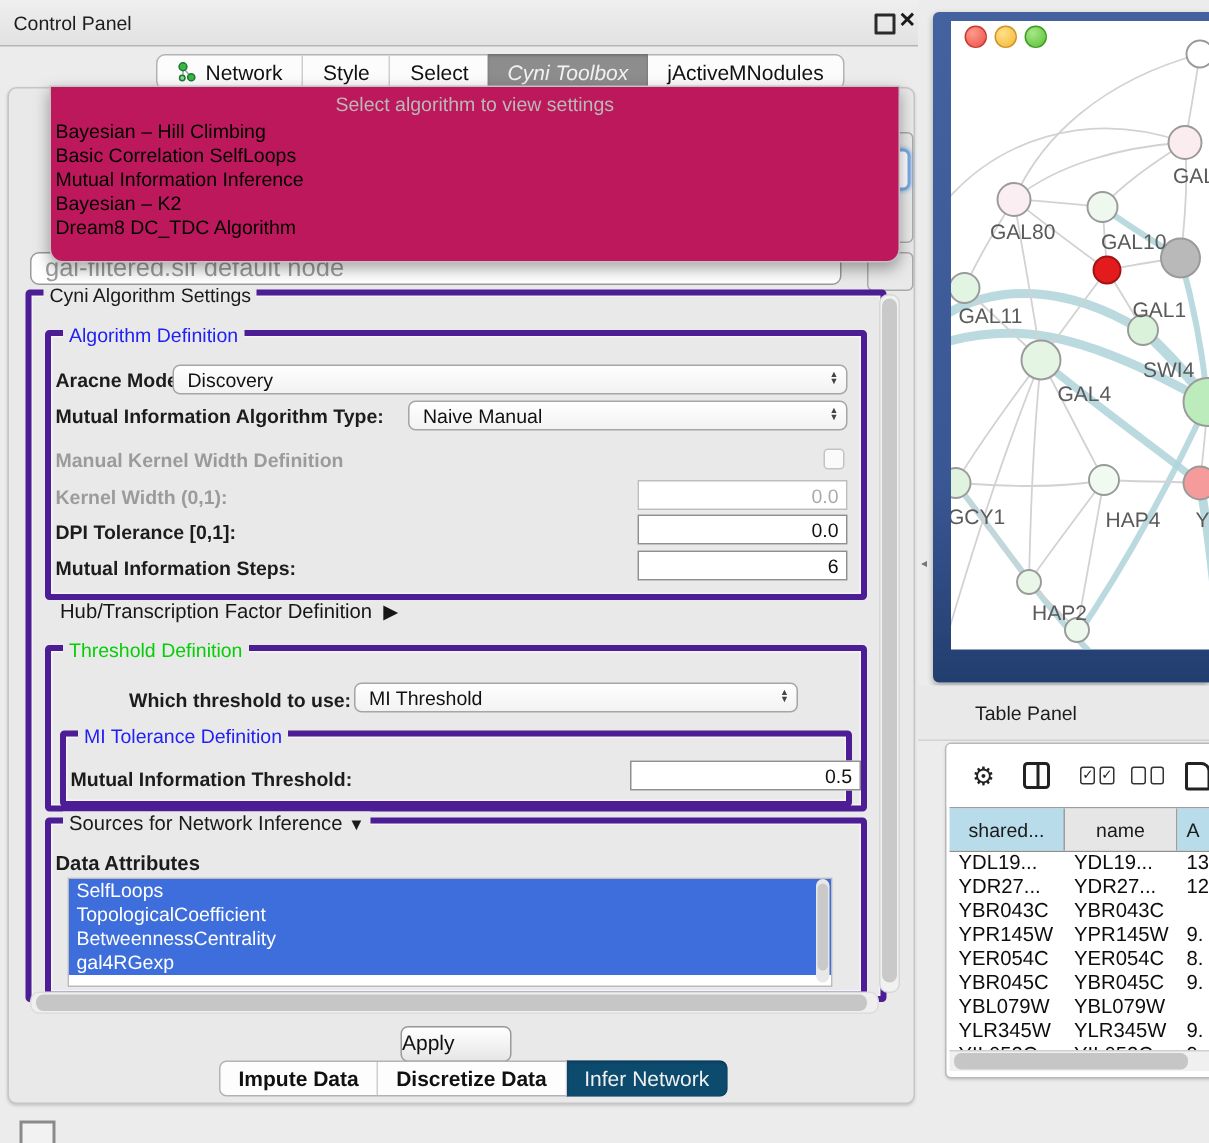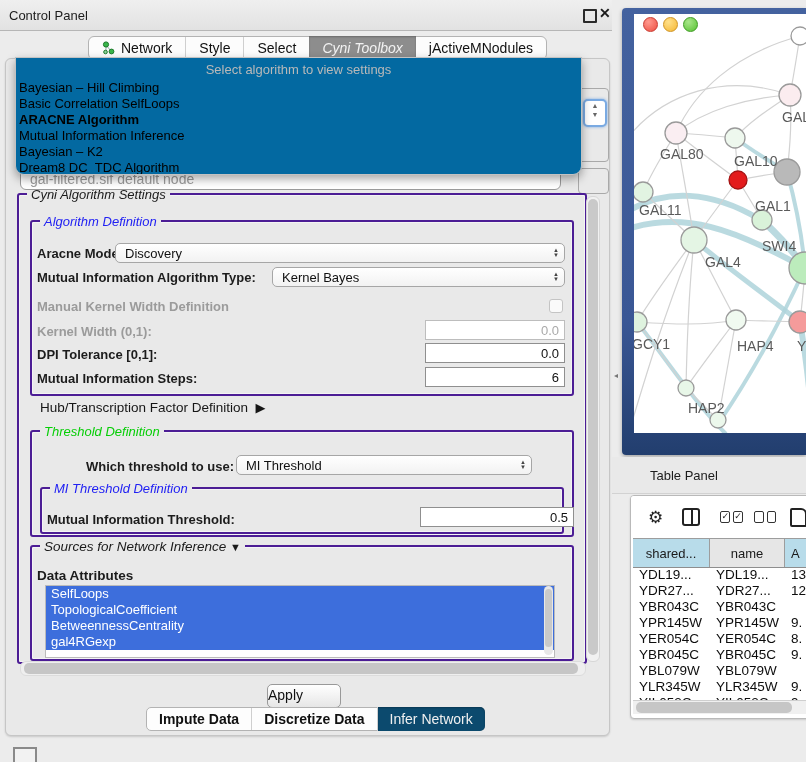--- a/index.html
+++ b/index.html
@@ -11,45 +11,45 @@
   .titlebar{left:0;top:0;width:612px;height:30px;background:linear-gradient(#efefef,#e2e2e2);
             border-bottom:1px solid #b6b6b6;}
   .titlebar .t{position:absolute;left:9px;top:8px;font-size:13px;color:#1c1c1c;}
   .float-btn{position:absolute;left:583px;top:9px;width:10px;height:10px;border:2px solid #2a2a2a;border-radius:1px;}
   .close-btn{position:absolute;left:599px;top:5px;font-size:14px;font-weight:bold;color:#1a1a1a;}
 
   .cp-body{left:5px;top:58px;width:603px;height:676px;background:#e9e9e9;border:1px solid #c6c6c6;
            border-radius:6px;box-shadow:0 1px 2px rgba(0,0,0,.15);}
 
   
-  .tabbar{left:88px;top:36px;height:22px;background:#fcfcfc;border:1px solid #b3b3b3;border-radius:6px;
+  .tabbar{left:104px;top:36px;height:22px;background:#fcfcfc;border:1px solid #b3b3b3;border-radius:6px;
           display:flex;align-items:stretch;z-index:5;}
   .tab{padding:0 13px;display:flex;align-items:center;font-size:14px;color:#111;position:relative;}
   .tab + .tab{border-left:1px solid #cfcfcf;justify-content:center;}
   .tab.sel{background:#8d8d8d;color:#f2f2f2;border-left:none;margin:-1px 0;border-radius:0;
            box-shadow:inset 0 1px 2px rgba(0,0,0,.25);font-style:italic;}
   .tab.after-sel{border-left:none;}
   .net-ico{width:13px;height:14px;margin-right:6px;}
 
   
-  .dd{left:15px;top:57px;width:565px;height:116px;background:#0369a1;border:1px solid #c2c2c2;
+  .dd{left:33px;top:57px;width:565px;height:116px;background:#be185d;border:1px solid #c2c2c2;
       border-radius:0 0 9px 9px;box-shadow:0 4px 10px rgba(0,0,0,.35);z-index:20;overflow:hidden;}
   .dd .ph{text-align:center;color:#b9b9b9;font-size:13px;padding-top:4px;height:18px;}
   .dd .it{font-size:13px;color:#000;height:16px;line-height:16px;padding-left:3px;}
   .dd .it.bold{font-weight:bold;}
 
   
   .frag-border{border:1px solid #a9a9a9;border-radius:4px;background:transparent;}
   .frag-combo{border:2px solid #7aaae2;box-shadow:0 0 3px #7aaae2;border-radius:5px;background:#fff;
               font-size:7px;color:#666;text-align:center;line-height:9px;}
   .combo-sliver{left:20px;top:168px;width:541px;height:22px;border:1px solid #9a9a9a;border-radius:6px;
-                background:#fff;z-index:4;font-size:14px;color:#9c9c9c;line-height:20px;padding-left:9px;box-sizing:border-box;}
-
-  
-  .grp{border:2px solid #4c1d95;border-radius:3px;box-shadow:inset 0 0 0 1px #f4f4f4;font-style:italic;}
+                background:#fff;z-index:4;font-size:17px;color:#9c9c9c;line-height:20px;padding-left:9px;box-sizing:border-box;}
+
+  
+  .grp{border:4px solid #4c1d95;border-radius:3px;box-shadow:inset 0 0 0 1px #f4f4f4;}
   .grp-title{position:absolute;top:-8px;left:8px;background:#e9e9e9;padding:0 4px;font-size:13px;color:#1a1a1a;}
   .grp-title.blue{color:#2121f3;}
   .grp-title.green{color:#06ce06;}
 
   .lbl{font-size:13px;font-weight:bold;color:#1c1c1c;white-space:nowrap;}
   .lbl.dis{color:#9b9b9b;}
 
   .combo{height:20px;background:linear-gradient(#ffffff,#f2f2f2);border:1px solid #a6a6a6;border-radius:5px;
          display:flex;align-items:center;box-sizing:border-box;}
   .combo .cv{flex:1;font-size:13px;color:#111;padding-left:9px;}
@@ -149,21 +149,20 @@
 <div class="abs frag-combo" style="left:583px;top:99px;width:20px;height:24px;">▲<br>▼</div>
 <div class="abs frag-border" style="left:578px;top:168px;width:29px;height:24px;"></div>
 <div class="abs combo-sliver">
   <span>gal-filtered.sif default node</span>
 </div>
 
 <div class="abs dd">
   <div class="ph">Select algorithm to view settings</div>
   <div class="it">Bayesian – Hill Climbing</div>
   <div class="it">Basic Correlation SelfLoops</div>
-  <div class="it bold">ARACNE Algorithm</div>
   <div class="it">Mutual Information Inference</div>
   <div class="it">Bayesian – K2</div>
   <div class="it">Dream8 DC_TDC Algorithm</div>
 </div>
 
 <div class="abs grp" style="left:17px;top:193px;width:566px;height:467px;">
   <span class="grp-title">Cyni Algorithm Settings</span>
 </div>
 
 <div class="abs grp" style="left:30px;top:220px;width:540px;height:172px;">
@@ -172,21 +171,21 @@
 <span class="abs lbl" style="left:37px;top:246px;">Aracne Mode:</span>
 <div class="abs combo" style="left:115px;top:243px;width:450px;">
   <span class="cv">Discovery</span>
   <span class="spin">
       <span>▲</span>
       <span>▼</span>
     </span>
 </div>
 <span class="abs lbl" style="left:37px;top:270px;">Mutual Information Algorithm Type:</span>
 <div class="abs combo" style="left:272px;top:267px;width:293px;">
-  <span class="cv">Kernel Bayes</span>
+  <span class="cv">Naive Manual</span>
   <span class="spin">
       <span>▲</span>
       <span>▼</span>
     </span>
 </div>
 <span class="abs lbl dis" style="left:37px;top:299px;">Manual Kernel Width Definition</span>
 <div class="abs chk" style="left:549px;top:299px;"></div>
 <span class="abs lbl dis" style="left:37px;top:324px;">Kernel Width (0,1):</span>
 <input class="abs field dis" style="left: 425px; top: 320px; width: 140px;" readonly="" value="0.0">
 <span class="abs lbl" style="left:37px;top:347px;">DPI Tolerance [0,1]:</span>
@@ -204,21 +203,21 @@
 </div>
 <span class="abs lbl" style="left:86px;top:459px;">Which threshold to use:</span>
 <div class="abs combo" style="left:236px;top:455px;width:296px;">
   <span class="cv">MI Threshold</span>
   <span class="spin">
       <span>▲</span>
       <span>▼</span>
     </span>
 </div>
 <div class="abs grp" style="left:40px;top:487px;width:520px;height:43px;">
-  <span class="grp-title blue">MI Threshold Definition</span>
+  <span class="grp-title blue">MI Tolerance Definition</span>
 </div>
 <span class="abs lbl" style="left:47px;top:512px;">Mutual Information Threshold:</span>
 <input class="abs field" style="left: 420px; top: 507px; width: 154px;" readonly="" value="0.5">
 
 <div class="abs grp" style="left:30px;top:545px;width:540px;height:112px;">
   <span class="grp-title" style="font-size:13.5px;">
     <span>Sources for Network Inference</span>
     <span style="font-size:11px;">▼</span>
   </span>
 </div>

